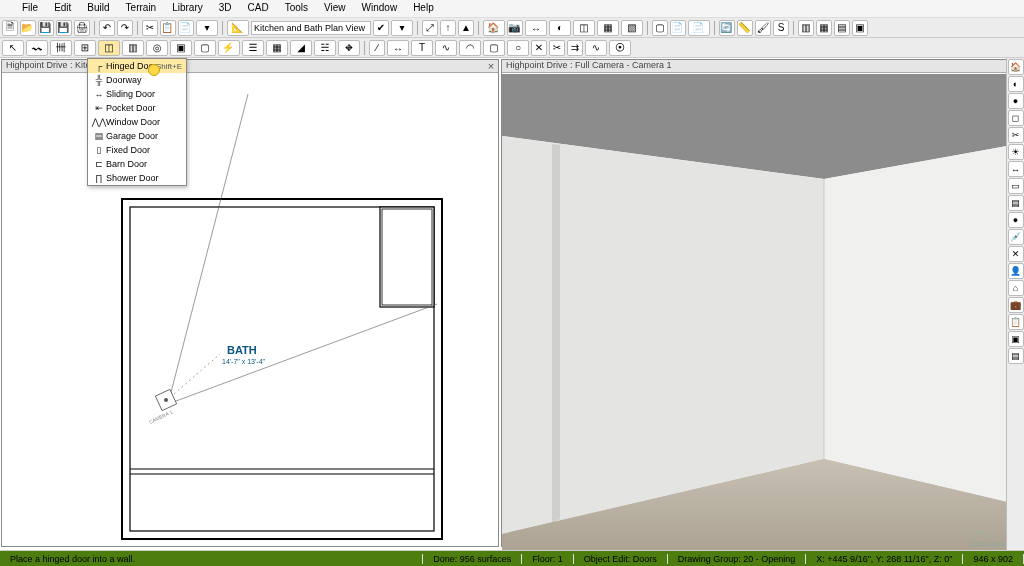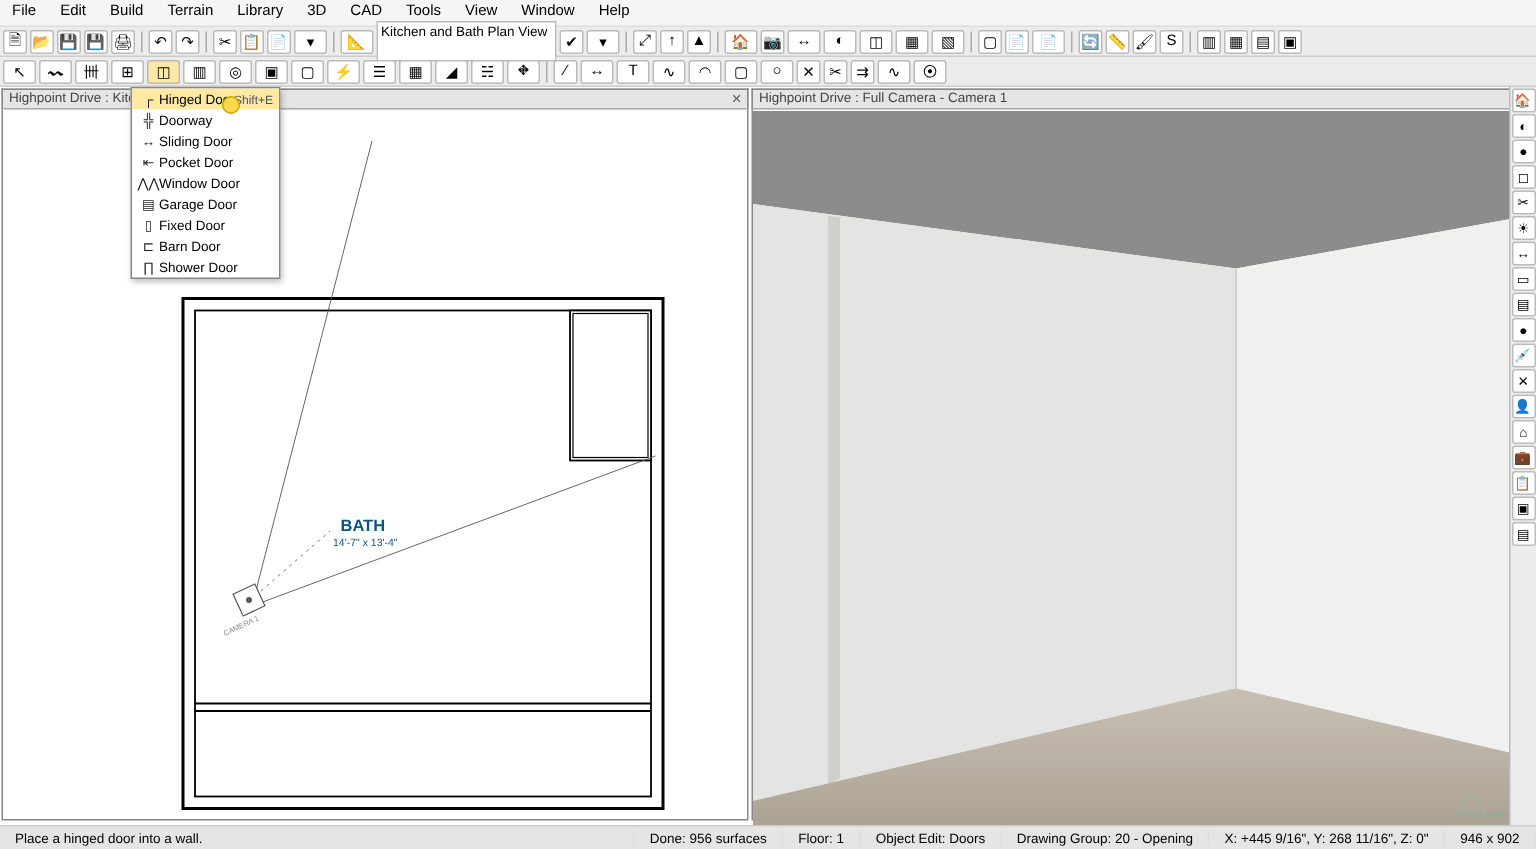--- a/index.html
+++ b/index.html
@@ -1,28 +1,28 @@
 <!DOCTYPE html>
 <html><head>
 <meta charset="utf-8">
 <style>
   * { box-sizing: border-box; margin: 0; padding: 0; }
   body { font-family: "Segoe UI", Tahoma, sans-serif; font-size: 10px; background: #fff; width: 1024px; height: 566px; overflow: hidden; position: relative; }
-  .menubar { height: 18px; background: #f5f5f5; display: flex; border-bottom: 1px solid #ddd; padding-left: 0; }
+  .menubar { height: 18px; background: #f5f5f5; display: flex; border-bottom: 1px solid #ddd; padding-left: 14px; }
   .menuitem { padding: 2px 8px; cursor: default; }
   .toolbar { height: 20px; background: #ececec; display: flex; align-items: center; border-bottom: 1px solid #ccc; padding-left: 2px; gap: 2px; }
   .tbtn { width: 16px; height: 16px; background: #fff; border: 1px solid #bbb; border-radius: 2px; cursor: default; display: flex; align-items:center; justify-content:center; font-size:10px; }
   .tbtn.drop { width: 22px; }
   .sep { width: 1px; height: 14px; background: #aaa; margin: 0 2px; }
-  .plancombo { height: 27px; width: 120px; border: 1px solid #bbb; background: #fff; padding: 0 2px; font-size: 9px; line-height: 13px; }
+  .plancombo { height: 14px; width: 120px; border: 1px solid #bbb; background: #fff; padding: 0 2px; font-size: 9px; line-height: 13px; }
   .workspace { position: relative; height: 490px; display: flex; }
   .panel { flex: 1; position: relative; border: 1px solid #888; margin: 1px; background: #fff; }
   .panel-tab { position: absolute; top: -1px; left: -1px; right: -1px; height: 14px; background: #e5e5e5; border: 1px solid #888; border-bottom: 1px solid #aaa; font-size: 9px; padding-left: 4px; color: #444; overflow:hidden; }
   .panel-close { position: absolute; top: 0; right: 1px; width: 12px; height: 12px; font-size: 11px; text-align:center; line-height:12px; color: #555; cursor: default;}
-  .statusbar { position: absolute; bottom: 0; left: 0; right: 0; height: 16px; background: #e5e5e5; border-top: 1px solid #ccc; display: flex; font-size: 9px; align-items: center; }
+  .statusbar { position: absolute; bottom: 0; left: 0; right: 0; height: 16px; background: #4d7c0f; border-top: 1px solid #ccc; display: flex; font-size: 9px; align-items: center; }
   .status-cell { padding: 0 10px; border-right: 1px solid #ddd; white-space: nowrap; }
   .status-cell.flex { flex: 1; }
   .dropdown { position: absolute; top: 58px; left: 87px; width: 100px; background: #fff; border: 1px solid #888; box-shadow: 1px 2px 4px rgba(0,0,0,0.25); z-index: 50; }
   .dd-item { display: flex; align-items: center; height: 14px; font-size: 9px; padding: 0 4px; cursor: default; position:relative;}
   .dd-item.hi { background: #fde9a4; }
   .dd-icon { width: 14px; height: 12px; display:flex; align-items:center; justify-content:center; font-size:9px; color:#222;}
   .dd-shortcut { position: absolute; right: 4px; color: #555; font-size:8px;}
   .right-sidebar { position: absolute; top: 58px; right: 0; width: 18px; bottom: 16px; background: #ececec; border-left: 1px solid #bbb; }
   .rbtn { width: 16px; height: 16px; margin: 1px auto; background: #fff; border: 1px solid #bbb; border-radius: 2px; font-size:9px; display:flex; align-items:center; justify-content:center; }
   svg { display:block; }

